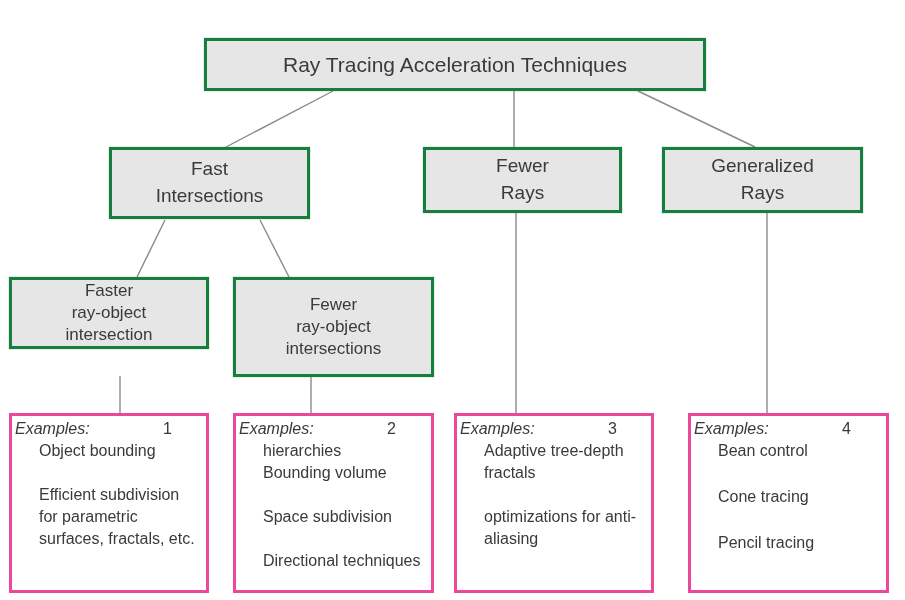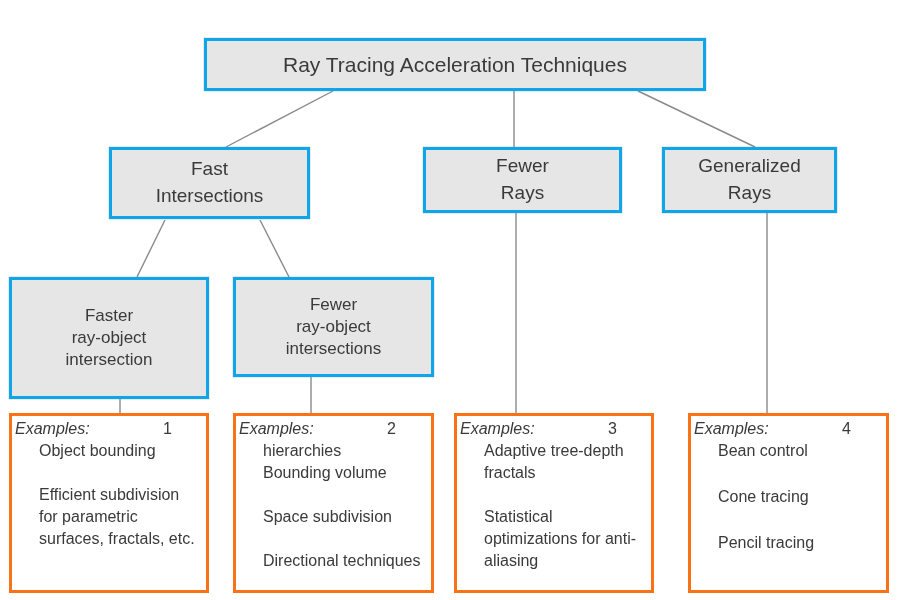--- a/index.html
+++ b/index.html
@@ -1,29 +1,29 @@
 <!DOCTYPE html>
 <html><head>
 <meta charset="utf-8">
 <style>
   html, body { margin:0; padding:0; background:#ffffff; }
   body { width:905px; height:600px; position:relative; overflow:hidden;
          font-family:"Liberation Sans", sans-serif; color:#3a3a3a; }
   svg.lines { position:absolute; left:0; top:0; width:905px; height:600px; }
-  .box { position:absolute; box-sizing:border-box; border:3px solid #0ea5e9;
+  .box { position:absolute; box-sizing:border-box; border:3px solid #15803d;
          display:flex; flex-direction:column; align-items:center; justify-content:center;
          text-align:center; }
   .gray { background:#e6e6e6; box-shadow: 0 0 1px #888; }
   .box .ln { display:block; line-height:1.2; }
   .top { left:204px; top:38px; width:502px; height:53px; font-size:21px; }
   .l2 { font-size:19px; }
   .l2 .ln { line-height:1.4; }
   .l3 { font-size:17px; }
   .l3 .ln { line-height:1.3; }
-  .ex { position:absolute; box-sizing:border-box; border:3px solid #f97316; background:#fff;
+  .ex { position:absolute; box-sizing:border-box; border:3px solid #ec4899; background:#fff;
         font-size:16px; line-height:22px; padding:2px 0 0 3px; color:#3a3a3a; }
   .ex .hdr { display:flex; }
   .ex .hdr .lbl { font-style:italic; width:148px; }
   .ex .item { display:block;margin-left:24px; }
   .ex .gap { height:22px; }
 </style>
 </head>
 <body>
 
 <svg class="lines" xmlns="http://www.w3.org/2000/svg">
@@ -45,26 +45,26 @@
 </div>
 
 <div class="box gray l2" style="left:109px; top:147px; width:201px; height:72px;">
   <span class="ln">Fast</span>
   <span class="ln">Intersections</span>
 </div>
 <div class="box gray l2" style="left:423px; top:147px; width:199px; height:66px;">
   <span class="ln">Fewer</span>
   <span class="ln">Rays</span>
 </div>
-<div class="box gray l2" style="left:662px; top:147px; width:175px; height:66px;">
+<div class="box gray l2" style="left:662px; top:147px; width:201px; height:66px;">
   <span class="ln">Generalized</span>
   <span class="ln">Rays</span>
 </div>
 
-<div class="box gray l3" style="left:9px; top:277px; width:200px; height:122px;">
+<div class="box gray l3" style="left:9px; top:277px; width:200px; height:72px;">
   <span class="ln">Faster</span>
   <span class="ln">ray-object</span>
   <span class="ln">intersection</span>
 </div>
 <div class="box gray l3" style="left:233px; top:277px; width:201px; height:100px;">
   <span class="ln">Fewer</span>
   <span class="ln">ray-object</span>
   <span class="ln">intersections</span>
 </div>
 
@@ -94,21 +94,20 @@
 </div>
 
 <div class="ex" style="left:454px; top:413px; width:200px; height:180px;">
   <div class="hdr">
     <span class="lbl">Examples:</span>
     <span>3</span>
   </div>
   <span class="item">Adaptive tree-depth</span>
   <span class="item">fractals</span>
   <div class="gap"></div>
-  <span class="item">Statistical</span>
   <span class="item">optimizations for anti-</span>
   <span class="item">aliasing</span>
 </div>
 
 <div class="ex" style="left:688px; top:413px; width:201px; height:180px;">
   <div class="hdr">
     <span class="lbl">Examples:</span>
     <span>4</span>
   </div>
   <span class="item">Bean control</span>

